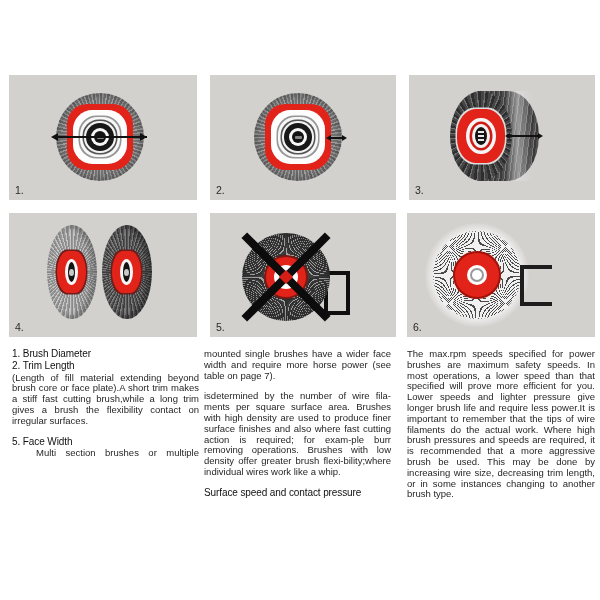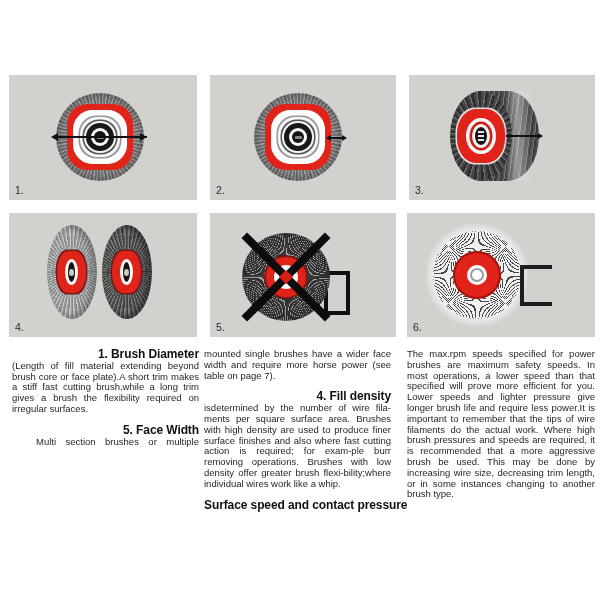--- a/index.html
+++ b/index.html
@@ -65,21 +65,21 @@
   .wires-fine{left:26px;top:18px;width:88px;height:88px;border-radius:50%;background:#f4f4f4;
     background-image:repeating-conic-gradient(#4a4a4a 0deg 0.6deg,#f1f1f1 0.6deg 2deg);}
   .core-ring{left:60px;top:52px;width:20px;height:20px;border-radius:50%;background:#ffffff;
     box-shadow:0 0 0 12px #e2231a,0 0 0 14px #a31209;}
   .innerring{position:absolute;left:3px;top:3px;width:10px;height:10px;border:2px solid #9a9a9a;border-radius:50%;background:#fff;box-sizing:content-box;}
   .bracket{background:#1d1d1d;}
 
   
   .col{position:absolute;top:349px;font-size:9.5px;line-height:10.8px;color:#262626;text-align:justify;}
   .col p{margin:0 0 10px;}
-  .hd{font-size:12px;font-weight:700;letter-spacing:-.1px;color:#101010;margin:0 0 1px;text-align:right;}
+  .hd{font-size:10px;font-weight:400;letter-spacing:-.1px;color:#101010;margin:0 0 1px;text-align:left;}
   .last-just{text-align-last:justify;padding-left:24px;}
   .nowrap{white-space:nowrap;}
 </style>
 </head>
 <body>
 
 <div class="page">
 
   <div class="panel" style="left:9px;top:75px;width:188px;height:125px">
     <div class="abs wires-face" style="left:47px;top:18px"></div>
@@ -155,28 +155,28 @@
     <div>
       <div class="abs bracket" style="left:113px;top:52px;width:4px;height:41px"></div>
       <div class="abs bracket" style="left:113px;top:52px;width:32px;height:4px"></div>
       <div class="abs bracket" style="left:113px;top:89px;width:32px;height:4px"></div>
     </div>
     <div class="fig-label">6.</div>
   </div>
 
   <div class="col" style="left:12px;width:187px">
     <h4 class="hd">1. Brush Diameter</h4>
-    <p>(Length of fill material extending beyond brush core or face plate).A short trim makes a stiff fast cutting brush,while a long trim gives a brush the flexibility required on irregular surfaces.</p>
+    <h4 class="hd">2. Trim Length</h4>
+    <p>(Length of fill material extending beyond brush core or face plate).A short trim makes a stiff fast cutting brush,while a long trim gives a brush the flexibility contact on irregular surfaces.</p>
     <h4 class="hd">5. Face Width</h4>
     <p class="last-just">Multi section brushes or multiple</p>
   </div>
 
   <div class="col" style="left:204px;width:187px">
     <p>mounted single brushes have a wider face width and require more horse power (see table on page 7).</p>
-    <h4 class="hd">4. Fill density</h4>
     <p>isdetermined by the number of wire fila-ments per square surface area. Brushes with high density are used to produce finer surface finishes and also where fast cutting action is required; for exam-ple burr removing operations. Brushes with low density offer greater brush flexi-bility;where individual wires work like a whip.</p>
     <h4 class="hd nowrap">Surface speed and contact pressure</h4>
   </div>
 
   <div class="col" style="left:407px;width:188px">
     <p>The max.rpm speeds specified for power brushes are maximum safety speeds. In most operations, a lower speed than that specified will prove more efficient for you. Lower speeds and lighter pressure give longer brush life and require less power.It is important to remember that the tips of wire filaments do the actual work. Where high brush pressures and speeds are required, it is recommended that a more aggressive brush be used. This may be done by increasing wire size, decreasing trim length, or in some instances changing to another brush type.</p>
   </div>
 
 </div>
 

